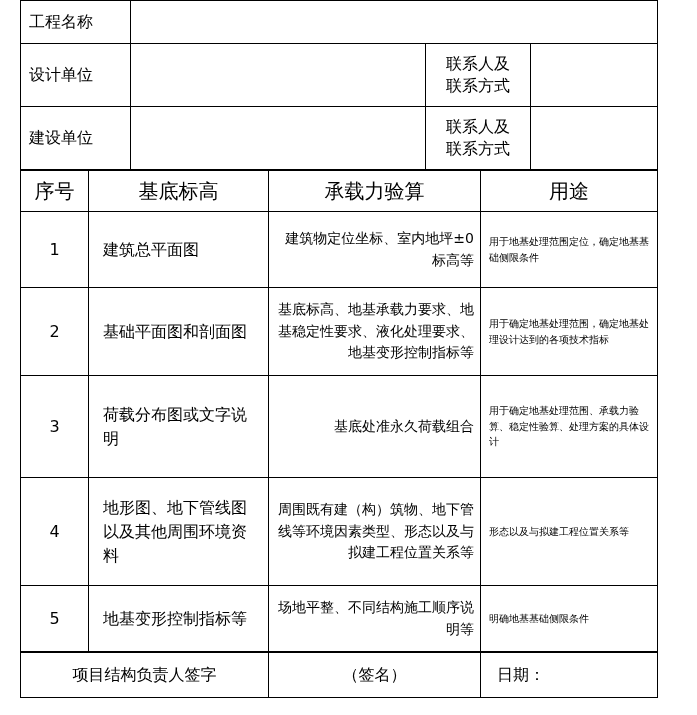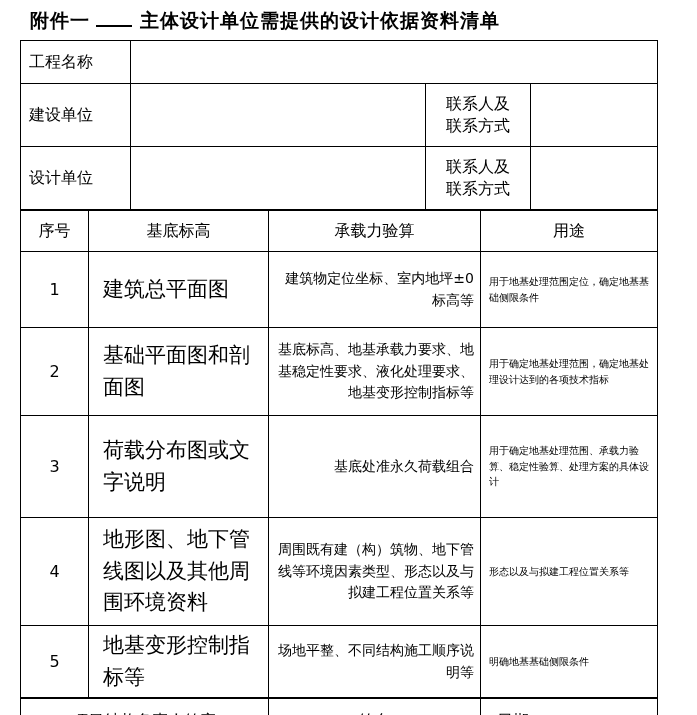--- a/index.html
+++ b/index.html
@@ -73,30 +73,30 @@
   }
   .cell-blank { }
   .t-top .row-tall td { height: 54px; }
 
   
   .t-main td {
     font-size: 14.5px;
   }
   .t-main .hdr td {
     text-align: center;
-    font-size: 16px;
+    font-size: 20px;
     font-weight: normal;
     height: 32px;
   }
   .t-main .num {
     text-align: center;
     font-size: 16px;
   }
   .t-main .name {
-    font-size: 21px;
+    font-size: 16px;
     padding-left: 14px;
     line-height: 1.5;
   }
   .t-main .info {
     font-size: 14px;
     line-height: 1.55;
     padding-left: 8px;
     padding-right: 6px;
     text-align: right;
   }
@@ -120,49 +120,44 @@
   .t-foot .date-cell {
     text-align: left;
     padding-left: 16px;
   }
 </style>
 </head>
 <body>
 
 <div class="page">
 
-  <div class="doc-header">
-    <span class="prefix">附件一</span>
-    <span class="rule"></span>
-    <span class="title">主体设计单位需提供的设计依据资料清单</span>
-  </div>
 
   <table class="t-top">
     <colgroup>
       <col style="width:110px">
       <col style="width:295px">
       <col style="width:105px">
       <col style="width:127px">
     </colgroup>
     <tbody>
       <tr>
         <td class="cell-label">工程名称</td>
         <td class="cell-blank" colspan="3"></td>
       </tr>
       <tr class="row-tall">
-        <td class="cell-label">建设单位</td>
+        <td class="cell-label">设计单位</td>
         <td class="cell-blank"></td>
         <td class="cell-label-2">
           <div>联系人及</div>
           <div>联系方式</div>
         </td>
         <td class="cell-blank"></td>
       </tr>
       <tr class="row-tall">
-        <td class="cell-label">设计单位</td>
+        <td class="cell-label">建设单位</td>
         <td class="cell-blank"></td>
         <td class="cell-label-2">
           <div>联系人及</div>
           <div>联系方式</div>
         </td>
         <td class="cell-blank"></td>
       </tr>
     </tbody>
   </table>
 

